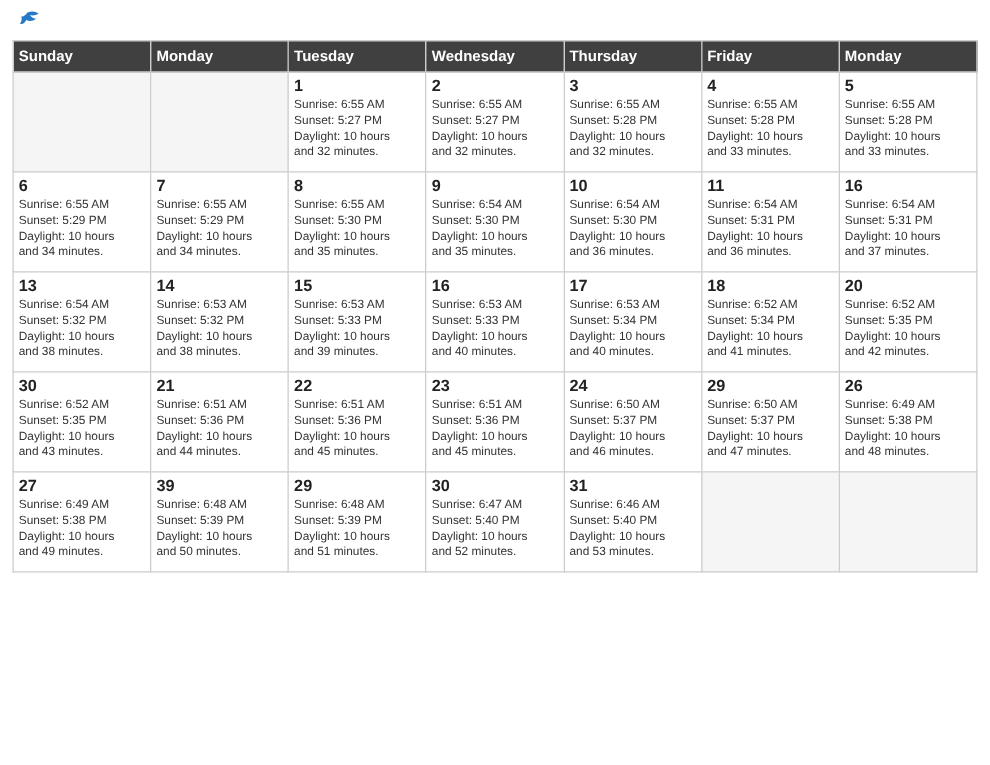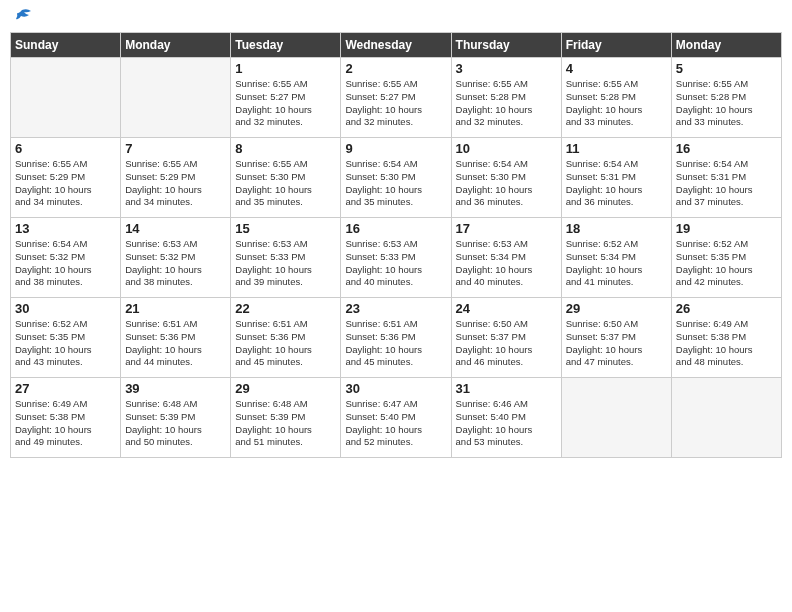--- a/index.html
+++ b/index.html
@@ -277,21 +277,21 @@
           <td>
         <div class="day-num">18</div>
         <div class="cell-text">
           Sunrise: 6:52 AM<br>
           Sunset: 5:34 PM<br>
           Daylight: 10 hours<br>
           and 41 minutes.
         </div>
       </td>
           <td>
-        <div class="day-num">19</div>
+        <div class="day-num">20</div>
         <div class="cell-text">
           Sunrise: 6:52 AM<br>
           Sunset: 5:35 PM<br>
           Daylight: 10 hours<br>
           and 42 minutes.
         </div>
       </td>
         </tr>
         <tr class="row-bg-alt">
           <td>

